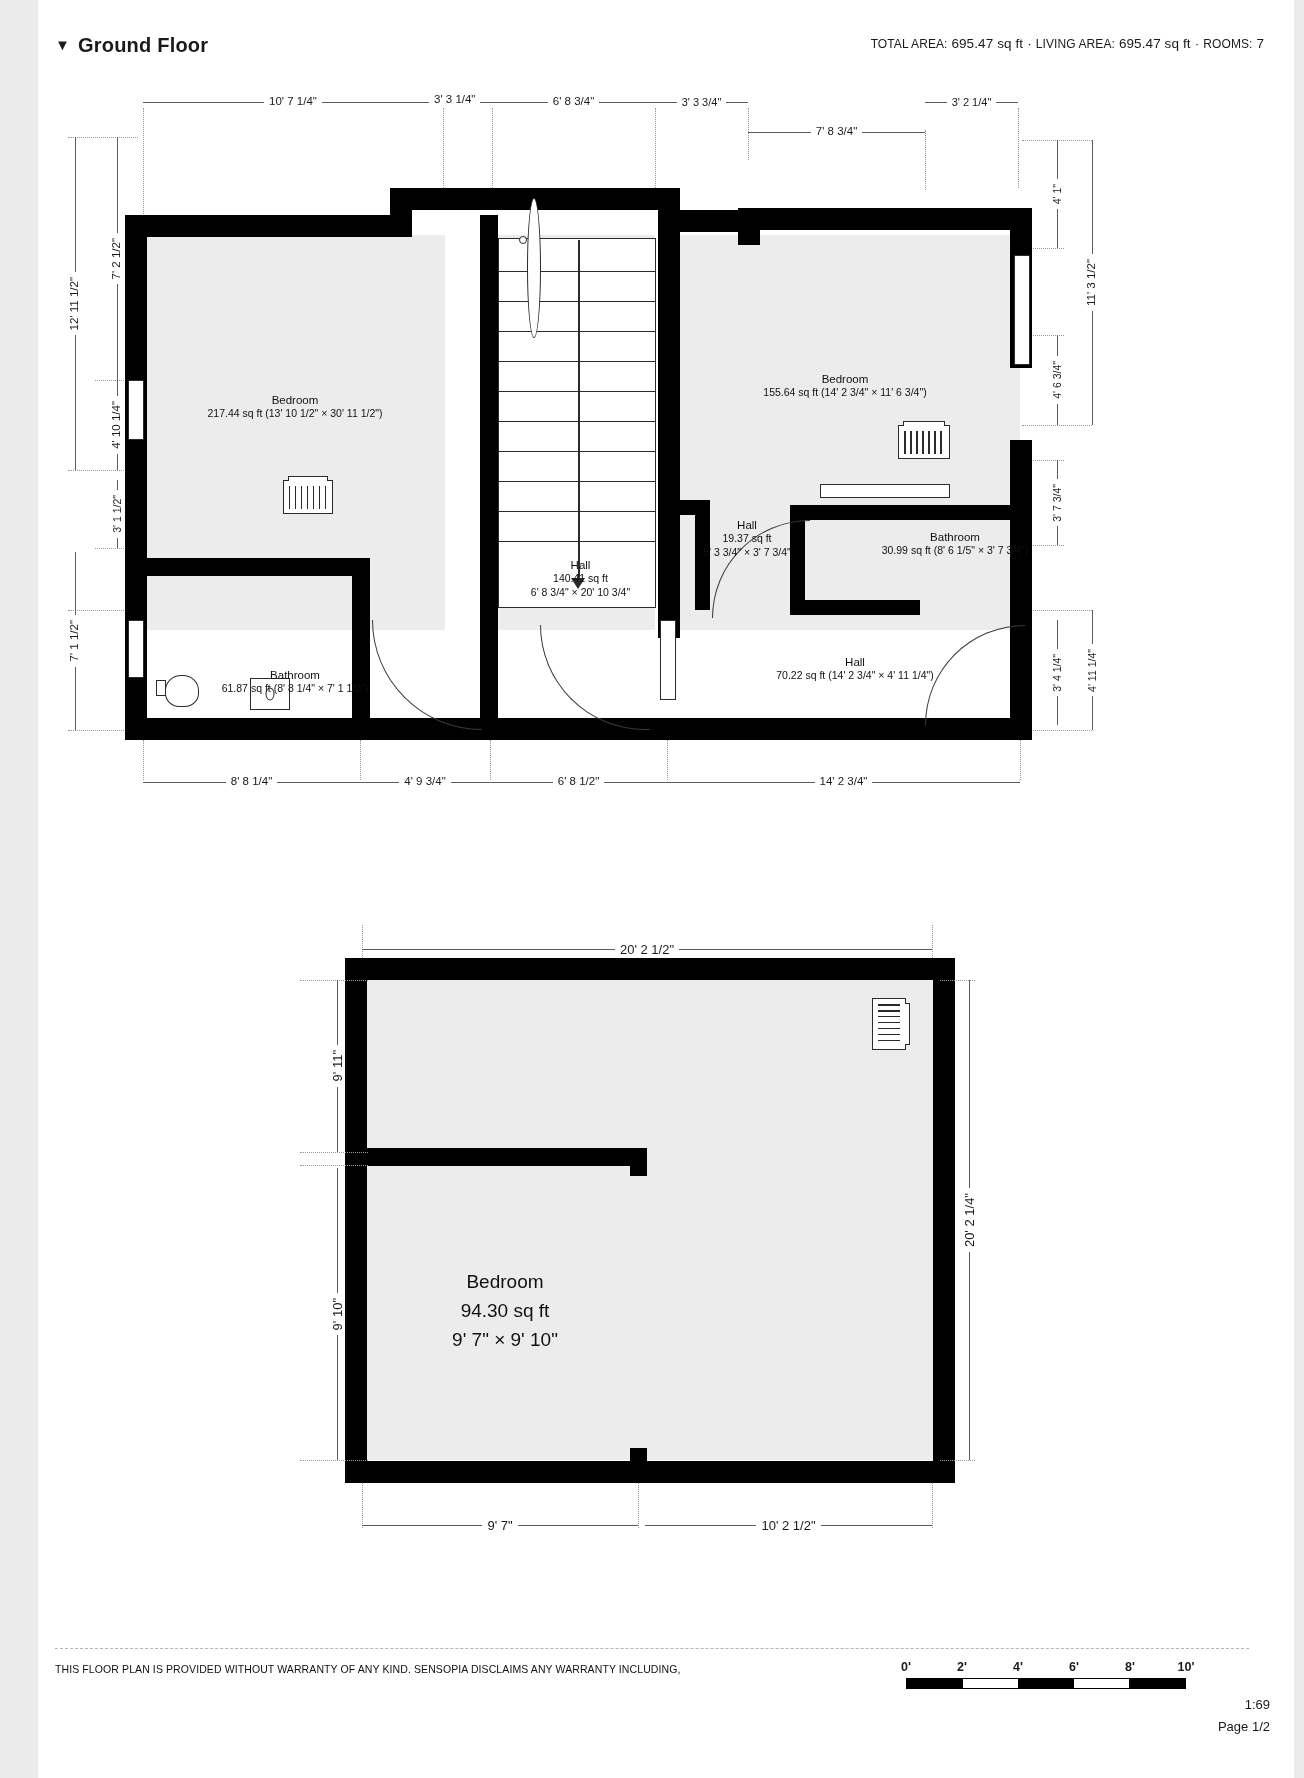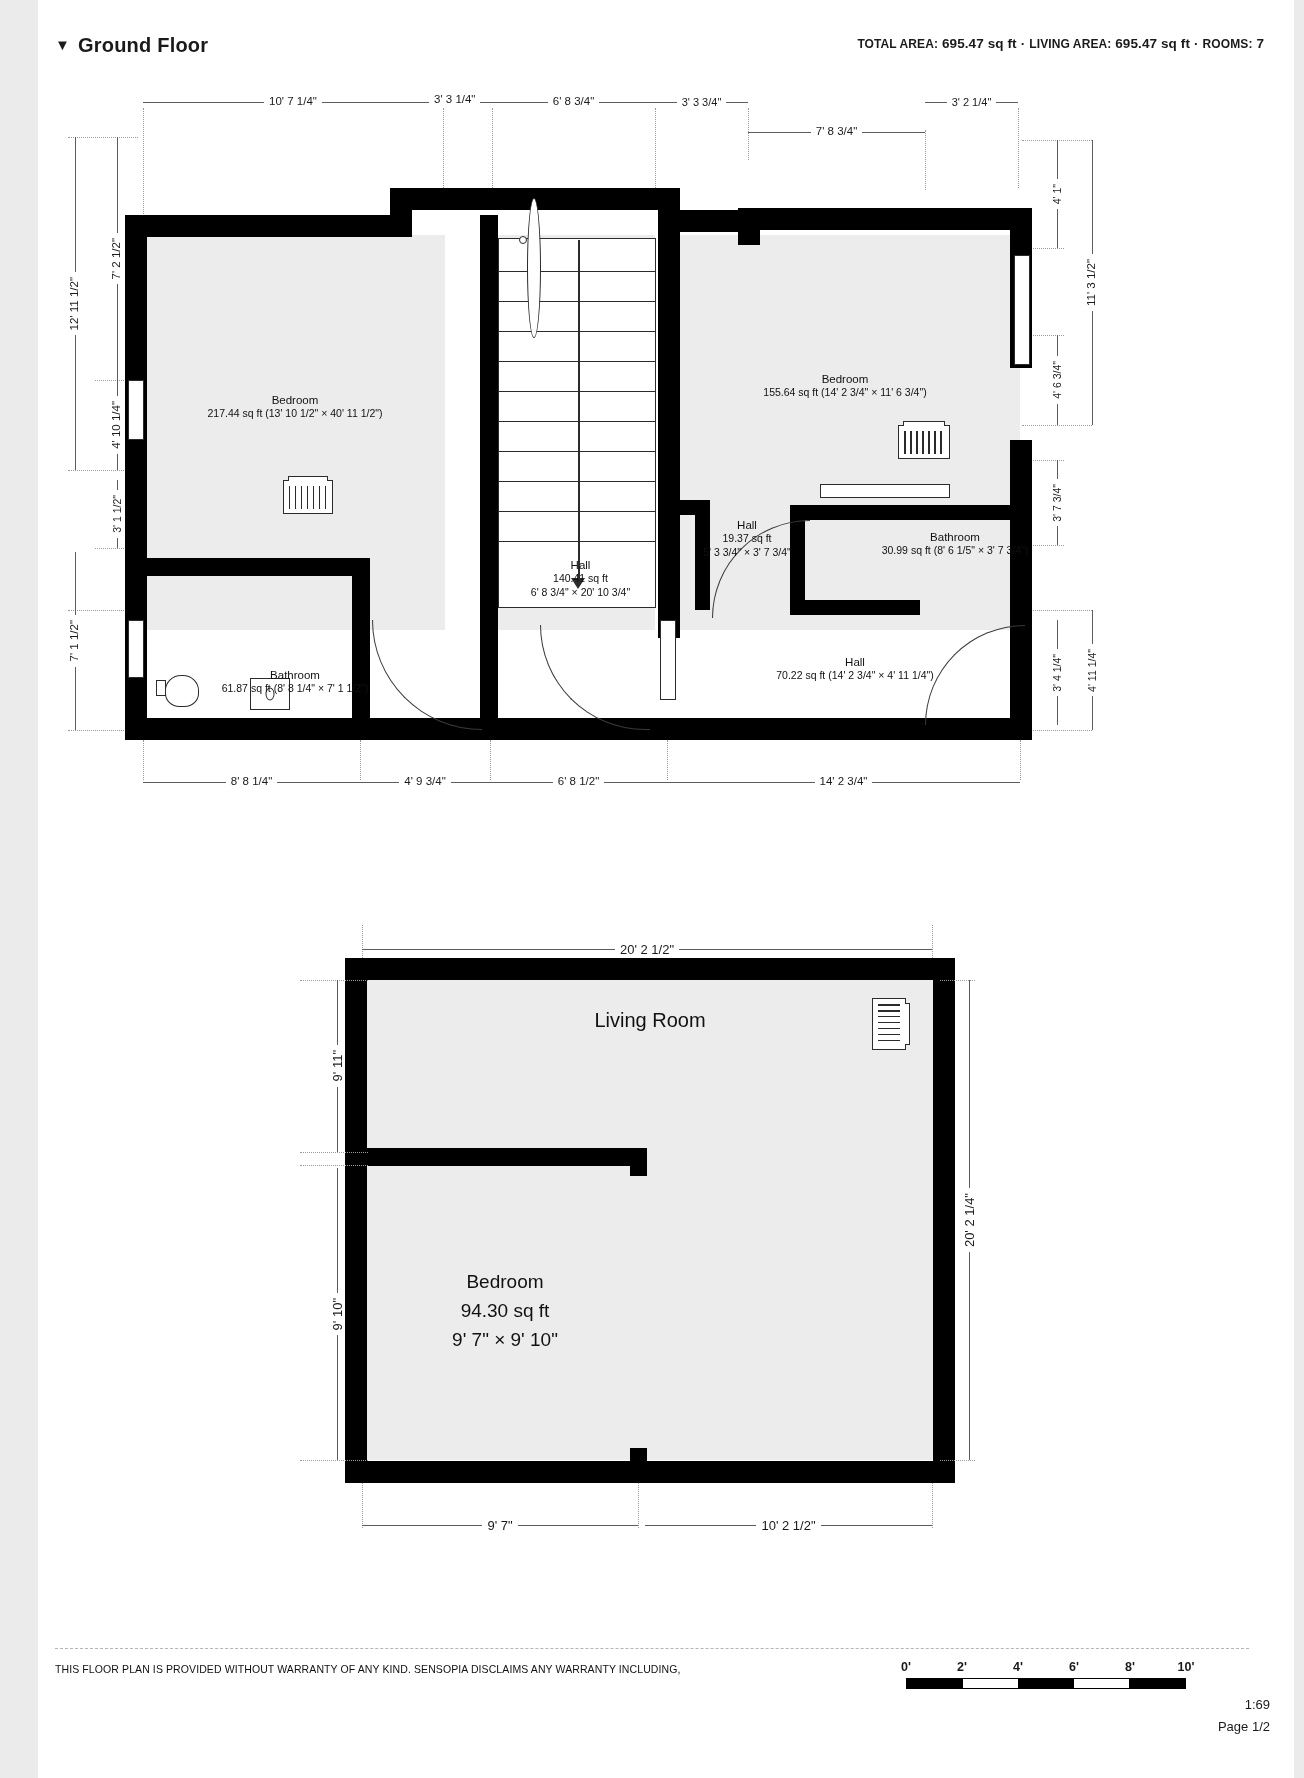--- a/index.html
+++ b/index.html
@@ -37,21 +37,21 @@
     font-size: 20px; font-weight: bold; letter-spacing: .2px;
   }
   .caret {
     display:inline-block;
     margin-right: 8px;
     font-size: 15px;
     vertical-align: 2px;
   }
   .floor-stats {
     position:absolute; right: 20px; top: 6px;
-    font-size: 13.5px; font-weight: bold; letter-spacing:.1px;
+    font-size: 13.5px; font-weight: normal; letter-spacing:.1px;
     white-space: nowrap;
   }
   .floor-stats .lbl { font-size: 12px; }
   .floor-stats .sep { padding: 0 4px; }
 
   
   .plan { position:absolute; }
   .wall { position:absolute; background:#000; }
   .room { position:absolute; background:#ececec; }
 
@@ -304,21 +304,21 @@
       <div class="bowl"></div>
     </div>
 
     <div class="door-swing" style="left:372px; top:540px; width:110px; height:110px; border-radius:0 0 0 110px; border-top:none; border-right:none;"></div>
     <div class="door-swing" style="left:540px; top:545px; width:110px; height:105px; border-radius:0 0 0 110px; border-top:none; border-right:none;"></div>
     <div class="door-swing" style="left:712px; top:440px; width:98px; height:98px; border-radius:98px 0 0 0; border-bottom:none; border-right:none;"></div>
     <div class="door-swing" style="left:925px; top:545px; width:100px; height:100px; border-radius:100px 0 0 0; border-bottom:none; border-right:none;"></div>
 
     <div class="rlabel" style="left:165px; top:313px; width:260px;">
       <span class="n">Bedroom</span>
-      <span class="d">217.44 sq ft (13' 10 1/2" × 40' 11 1/2")</span>
+      <span class="d">217.44 sq ft (13' 10 1/2" × 30' 11 1/2")</span>
     </div>
     <div class="rlabel" style="left:710px; top:292px; width:270px;">
       <span class="n">Bedroom</span>
       <span class="d">155.64 sq ft (14' 2 3/4" × 11' 6 3/4")</span>
     </div>
     <div class="rlabel" style="left:150px; top:588px; width:290px;">
       <span class="n">Bathroom</span>
       <span class="d">61.87 sq ft (8' 8 1/4" × 7' 1 1/2")</span>
     </div>
     <div class="rlabel" style="left:830px; top:450px; width:250px;">
@@ -401,21 +401,20 @@
     <div class="wall" style="left:367px; top:248px; width:280px; height:18px;"></div>
     <div class="wall" style="left:630px; top:248px; width:17px; height:28px;"></div>
     <div class="wall" style="left:630px; top:548px; width:17px; height:35px;"></div>
 
     <div class="fx fx-rad" style="left:872px; top:98px; width:34px; height:52px;">
       <div class="cap" style="left:auto; right:-5px; top:4px; bottom:4px; width:5px; height:auto; border:1.5px solid #2b2b2b; border-left:none;"></div>
       <div class="lines" style="background: repeating-linear-gradient(to bottom, #2b2b2b 0 1.5px, transparent 1.5px 6px);"></div>
     </div>
 
     <div class="rlabel" style="left:400px; top:108px; width:500px;">
-      <span class="n" style="font-size:20px; margin-bottom:6px;">Living Room</span>
     </div>
     <div class="rlabel" style="left:360px; top:370px; width:290px;">
       <span class="n" style="font-size:19px; margin-bottom:5px;">Bedroom</span>
       <span class="d" style="font-size:19px; margin-bottom:5px;">94.30 sq ft</span>
       <span class="d" style="font-size:19px;">9' 7" × 9' 10"</span>
     </div>
 
     <div class="guide" style="left:300px; top:80px; width:68px;"></div>
     <div class="guide" style="left:300px; top:252px; width:68px;"></div>
     <div class="guide" style="left:300px; top:265px; width:68px;"></div>

